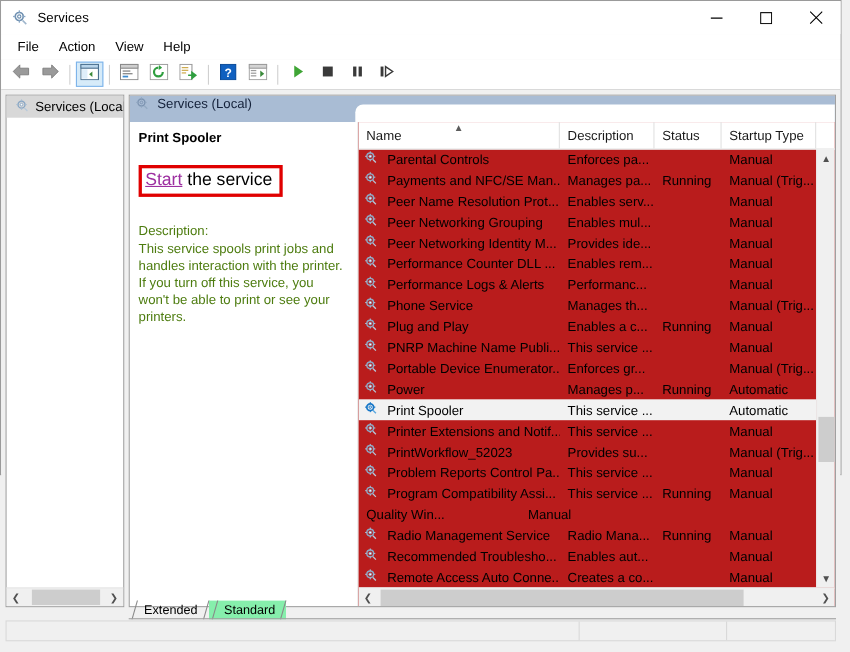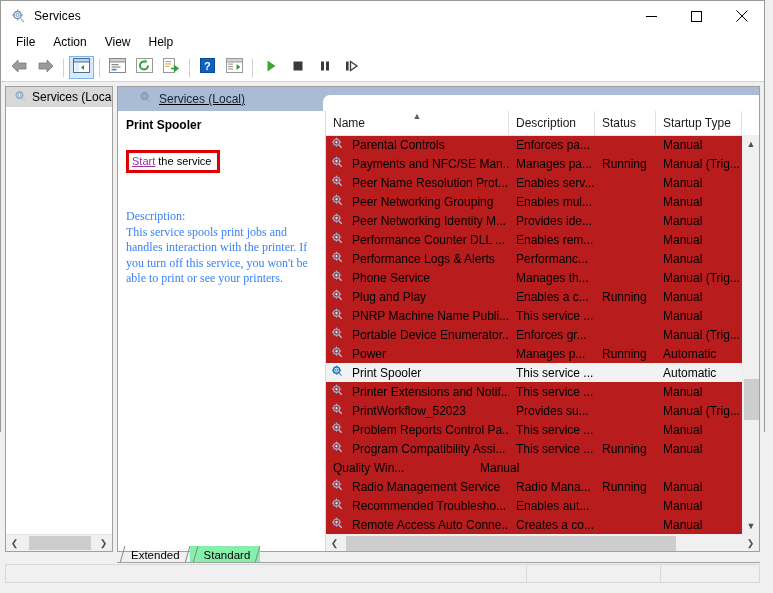--- a/index.html
+++ b/index.html
@@ -174,24 +174,22 @@
     height: 466px;
     background: #ffffff;
     border: 1px solid #a0a0a0;
     box-sizing: border-box;
     overflow: hidden;
   }
   .cp-header {
     height: 24px;
     background: #a9bcd4;
     display: flex;
-    align-items: center;
-    padding-left: 20px;
+    padding-left: 4px;
     position: relative;
-    text-decoration: underline;
   }
   .cp-header .h-ico { margin-right: 7px; }
   .cp-header-text {
     font-size: 12px;
     color: #14213a;
   }
   
   .cp-header-fill {
     position: absolute;
     left: 205px; top: 0;
@@ -230,35 +228,34 @@
     color: #000;
     margin: 0 0 2px 0;
   }
   .action-wrap {
     margin-top: 16px;
     display: inline-block;
     border: 3px solid #e00000;
     padding: 2px 6px 3px 3px;
   }
   .action-line {
-    font-size: 11px;
+    font-size: 16px;
     color: #000;
     white-space: nowrap;
   }
   .action-link {
     color: #9d2fa0;
     text-decoration: underline;
     cursor: pointer;
   }
   .desc-block {
-    margin-top: 36px;
+    margin-top: 24px;
     font-size: 12px;
-    color: #3b82f6;
+    color: #4d7c0f;
     line-height: 15.5px;
-    font-family: Liberation Serif, serif;
   }
   .desc-label { display: block; }
   .desc-text { display: block; }
 
   .detail-divider {
     position: absolute;
     right: 0; top: 0; bottom: 0;
     width: 1px;
     background: #dcdcdc;
   }

